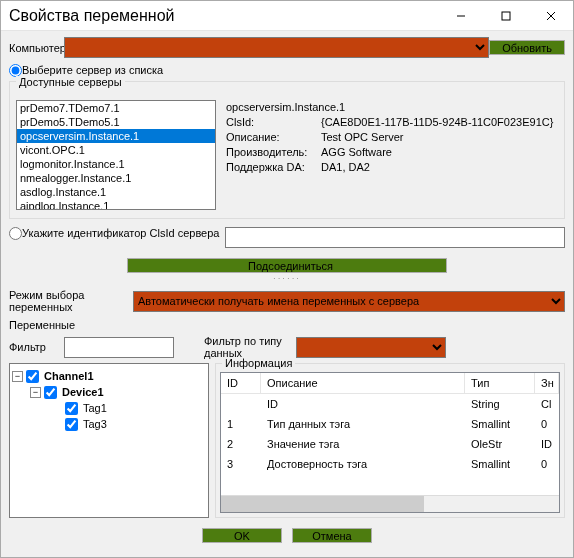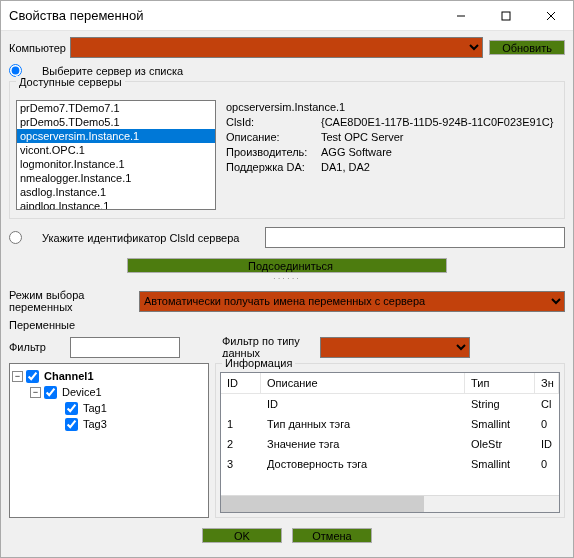--- a/index.html
+++ b/index.html
@@ -1,27 +1,27 @@
 <!DOCTYPE html>
 <html><head>
 <meta charset="utf-8">
 <style>
 * { box-sizing: border-box; font-family: "Segoe UI", Tahoma, sans-serif; font-size: 11px; }
 body { margin: 0; background: #fff; }
 .window { width: 574px; height: 558px; border: 1px solid #aaa; display: flex; flex-direction: column; background: #f0f0f0; }
 .titlebar { height: 30px; background: #fff; display: flex; align-items: center; padding-left: 8px; border-bottom: 1px solid #e5e5e5; }
-.titlebar-title { flex: 1; font-size: 13px; }
+.titlebar-title { flex: 1; font-size: 16px; }
 .titlebar-btns { display: flex; }
 .titlebar-btn { width: 45px; height: 29px; display: flex; align-items: center; justify-content: center; }
 .content { flex: 1; padding: 6px 8px 0 8px; display: flex; flex-direction: column; gap: 4px; overflow: hidden; }
-.row { display: flex; align-items: center; gap: 6px; }
+.row { display: flex; align-items: center; gap: 0; }
 .label { color: #000; }
 select.drop { flex: 1; height: 21px; border: 1px solid #7a7a7a; background: #c2410c; }
 .btn { height: 15px; padding: 0 12px; border: 1px solid #adadad; background: #4d7c0f; cursor: default; }
-.radio-row { display: flex; align-items: center; gap: 20px; margin-top: 2px; }
+.radio-row { display: flex; align-items: flex-start; gap: 0; margin-top: 2px; }
 input[type=radio], input[type=checkbox] { margin: 0; width: 13px; height: 13px; }
 .fieldset { border: 1px solid #dcdcdc; margin: 0; padding: 6px 6px 8px 6px; position: relative; }
 .fieldset-legend { font-size: 11px; color: #000; background: #f0f0f0; padding: 0 3px; position: relative; top: -12px; margin-bottom: -8px; display: inline-block; }
 .servers-body { display: flex; gap: 10px; }
 .listbox { width: 200px; height: 110px; border: 1px solid #7a7a7a; background: #fff; overflow-y: scroll; }
 .listbox-item { padding: 0 3px; line-height: 14px; white-space: nowrap; cursor: default; }
 .listbox-item.selected { background: #0078d7; color: #fff; }
 .details { flex: 1; }
 .det-row { display: flex; line-height: 15px; }
 .det-label { width: 95px; }
@@ -158,21 +158,21 @@
       <div class="tree-wrap">
         <div class="tree-node">
           <span class="toggle">−</span>
           <input type="checkbox" checked="" style="">
           <span class="tree-label" style="font-weight:bold">Channel1</span>
         </div>
         <div class="tree-children">
           <div class="tree-node">
             <span class="toggle">−</span>
             <input type="checkbox" checked="" style="">
-            <span class="tree-label" style="font-weight:normal">Device1</span>
+            <span class="tree-label" style="font-weight:bold">Device1</span>
           </div>
           <div class="tree-children" id="tag-list">
               <div class="tree-node">
                 <span style="width:14px;display:inline-block"></span>
                 <input type="checkbox" checked="" style=""> 
                 <span class="tree-label">Tag1</span>
               </div>
               <div class="tree-node">
                 <span style="width:14px;display:inline-block"></span>
                 <input type="checkbox" checked="" style=""> 

